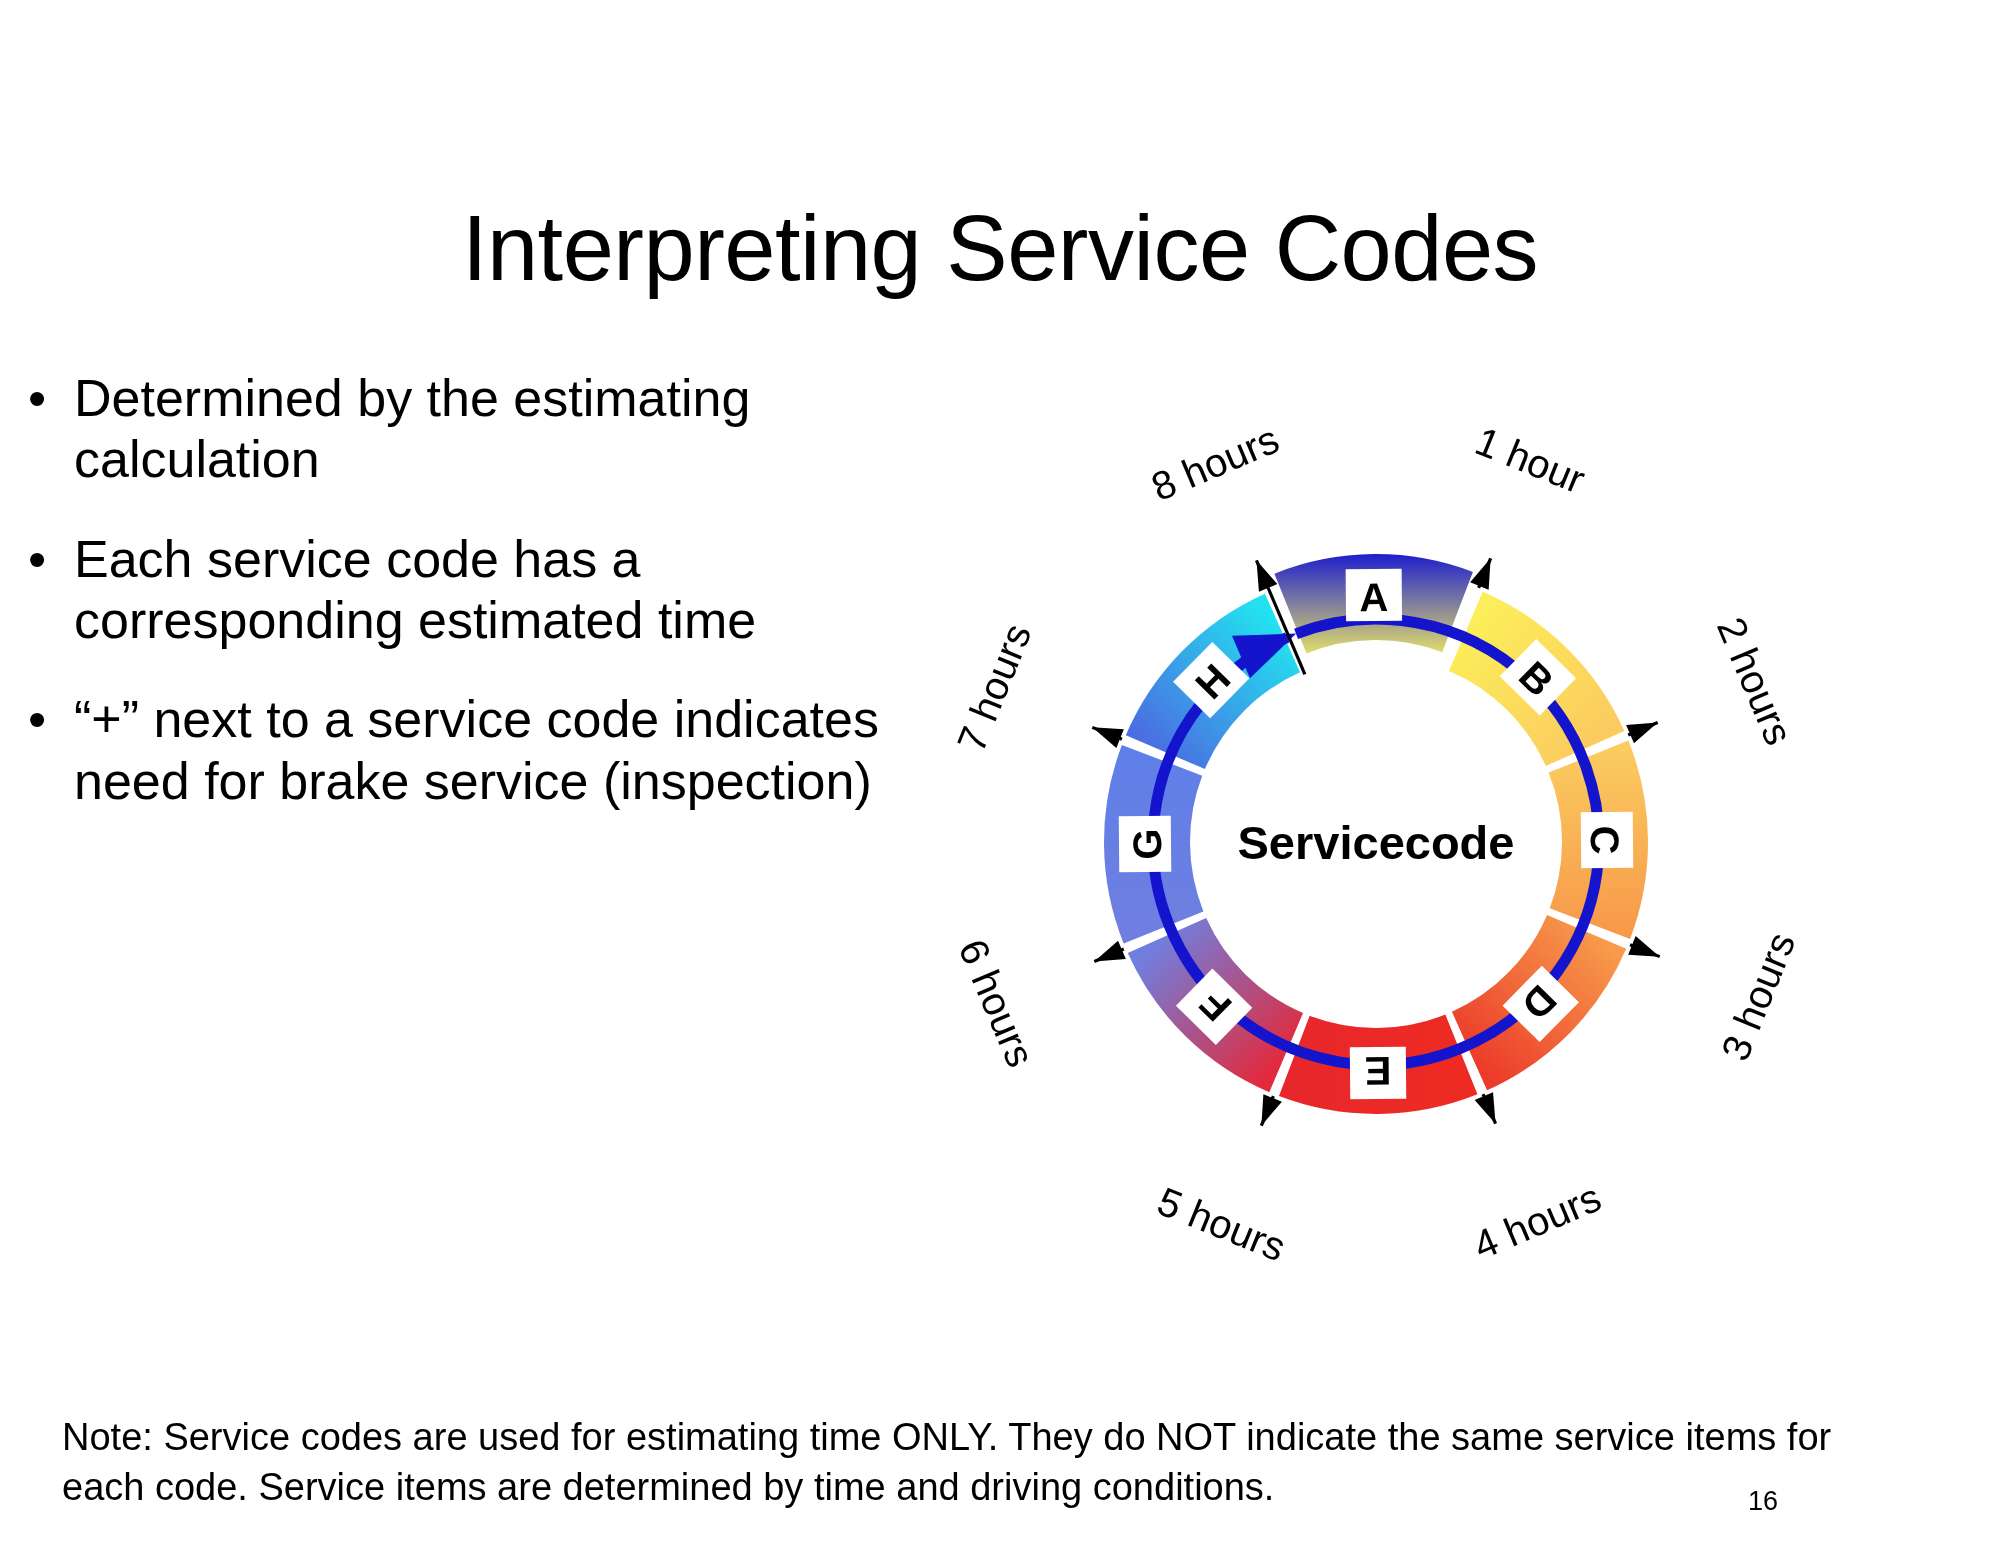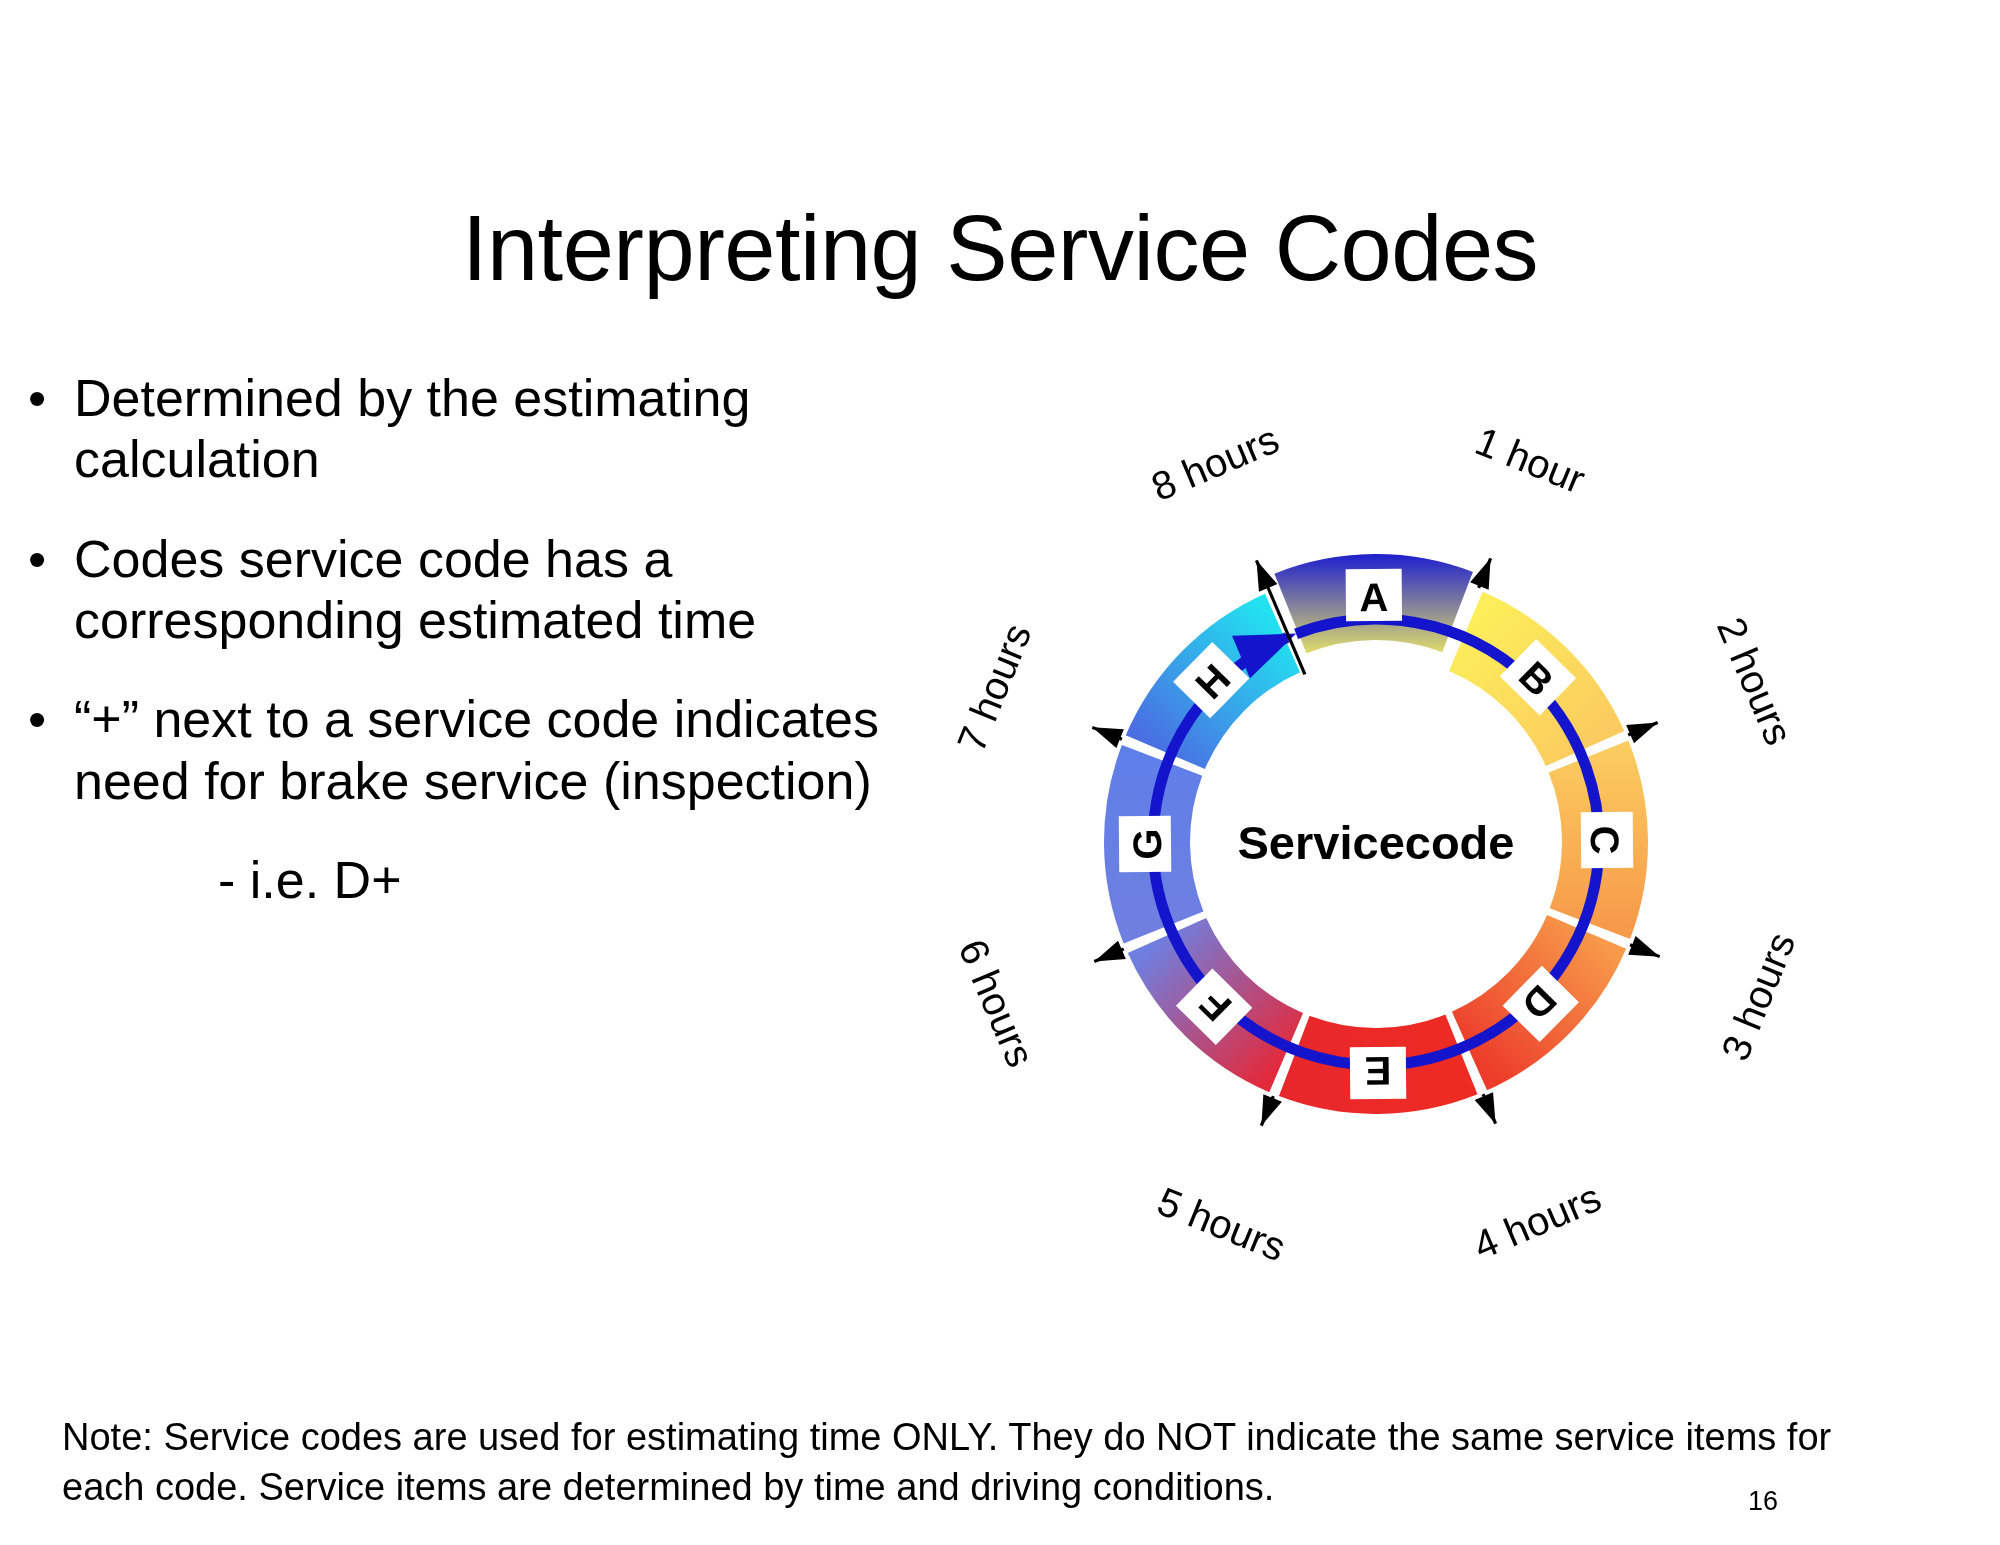--- a/index.html
+++ b/index.html
@@ -140,29 +140,28 @@
 
   <div class="bullets">
 
     <div class="bullet-row">
       <span class="bullet-dot">•</span>
       <span class="bullet-text">Determined by the estimating calculation</span>
     </div>
 
     <div class="bullet-row">
       <span class="bullet-dot">•</span>
-      <span class="bullet-text">Codes service code has a corresponding estimated time</span>
+      <span class="bullet-text">Each service code has a corresponding estimated time</span>
     </div>
 
     <div class="bullet-row">
       <span class="bullet-dot">•</span>
       <span class="bullet-text">“+” next to a service code indicates need for brake service (inspection)</span>
     </div>
 
-    <div class="sub-item">- i.e. D+</div>
   </div>
 
   <div class="diagram">
     <svg viewBox="0 0 960 740" xmlns="http://www.w3.org/2000/svg">
       <defs id="grad-defs">
           <linearGradient id="grad-A" gradientUnits="userSpaceOnUse" x1="336" y1="206" x2="336" y2="312">
             <stop offset="0%" stop-color="#2222cc"></stop>
             <stop offset="100%" stop-color="#f2ef63"></stop>
           </linearGradient>
           <linearGradient id="grad-B" gradientUnits="userSpaceOnUse" x1="421.78490989224383" y1="279.6748973042057" x2="546.7956114406088" y2="402.5225715759563">

